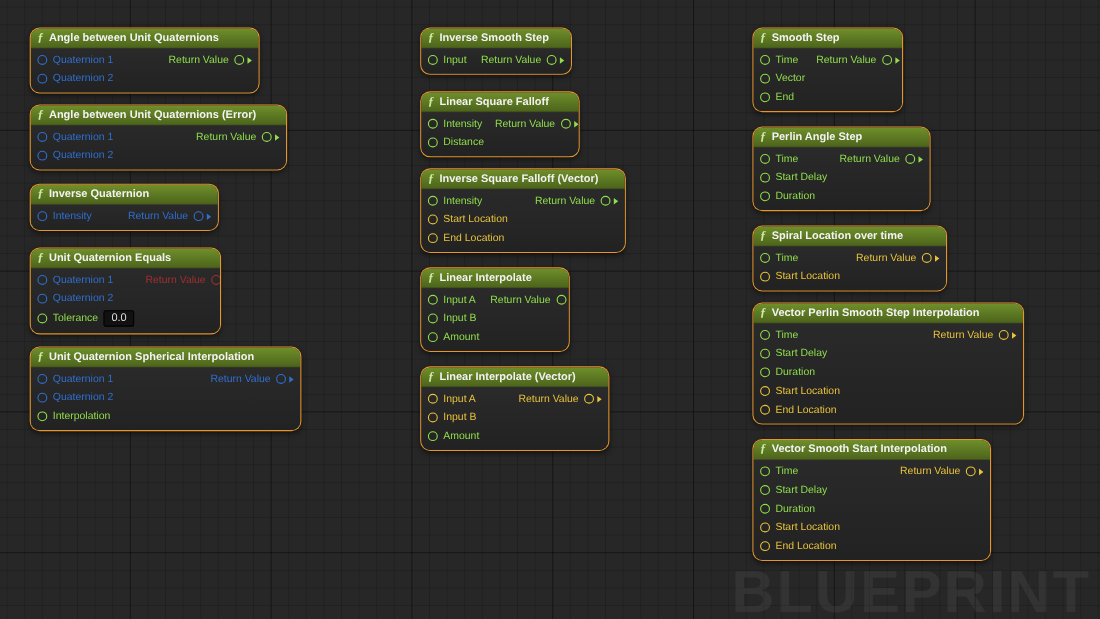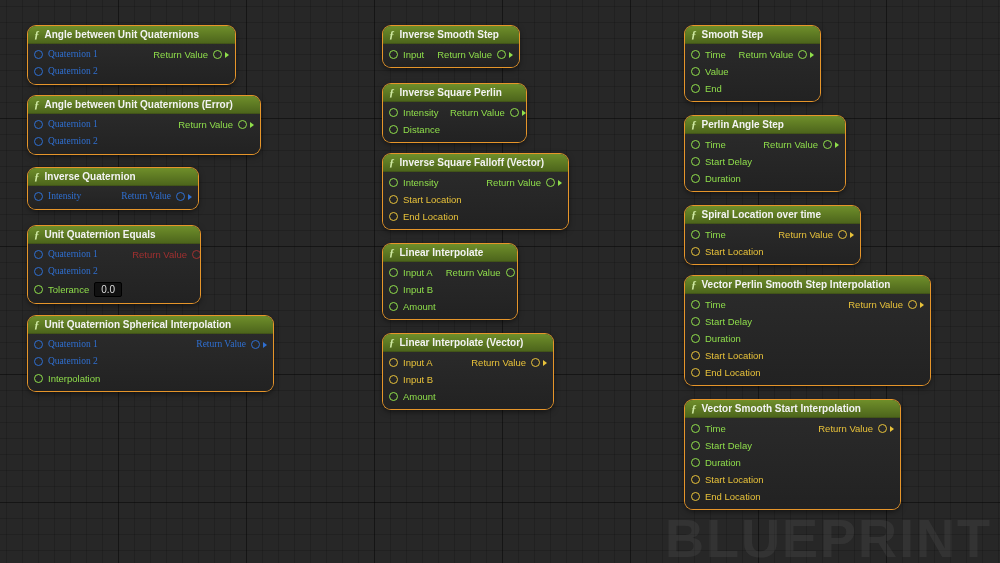--- a/index.html
+++ b/index.html
@@ -90,21 +90,21 @@
   .pin.out { flex-direction: row; }
   .pin.out .dot { order: 2; }
   .pin.out .arrow {
     order: 3;
     width: 0; height: 0;
     border-top: 3px solid transparent;
     border-bottom: 3px solid transparent;
     border-left: 4px solid currentColor;
     margin-left: -2px;
   }
-  .c-struct { color: #2f6fd1; font-family: Liberation Serif, serif; }
+  .c-struct { color: #2f6fd1; }
   .c-float  { color: #8fde4b; }
   .c-vector { color: #e8c23a; }
   .c-bool   { color: #a03030; }
 
   .inputbox {
     display: inline-block;
     background: #111;
     border: 1px solid #000;
     padding: 0 3px;
     color: #ddd;
@@ -265,21 +265,21 @@
             <span>Return Value</span>
             <span class="dot"></span>
             <span class="arrow"></span>
           </div>
         </div>
       </div>
     </div>
     <div class="node" style="left: 383px; top: 84px; width: 143px;">
       <div class="node-header">
         <span class="fn-icon">ƒ</span>
-        <span>Inverse Square Perlin</span>
+        <span>Linear Square Falloff</span>
       </div>
       <div class="node-body">
         <div class="col in">
           <div class="pin in c-float">
             <span class="dot"></span>
             <span>Intensity</span>
           </div>
           <div class="pin in c-float">
             <span class="dot"></span>
             <span>Distance</span>
@@ -386,21 +386,21 @@
         <span>Smooth Step</span>
       </div>
       <div class="node-body">
         <div class="col in">
           <div class="pin in c-float">
             <span class="dot"></span>
             <span>Time</span>
           </div>
           <div class="pin in c-float">
             <span class="dot"></span>
-            <span>Value</span>
+            <span>Vector</span>
           </div>
           <div class="pin in c-float">
             <span class="dot"></span>
             <span>End</span>
           </div>
         </div>
         <div class="col out">
           <div class="pin out c-float">
             <span>Return Value</span>
             <span class="dot"></span>

